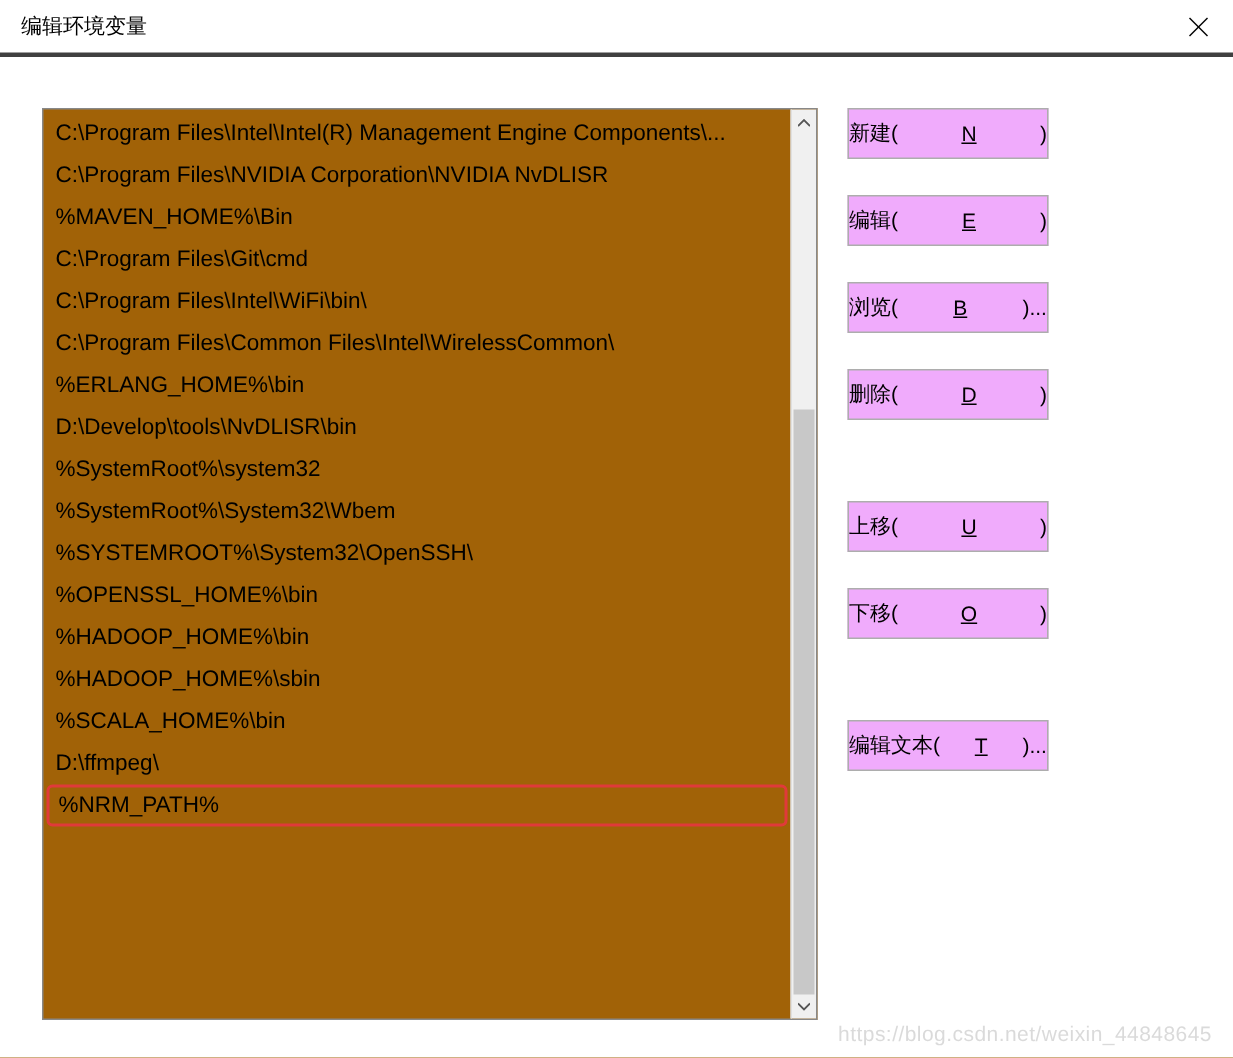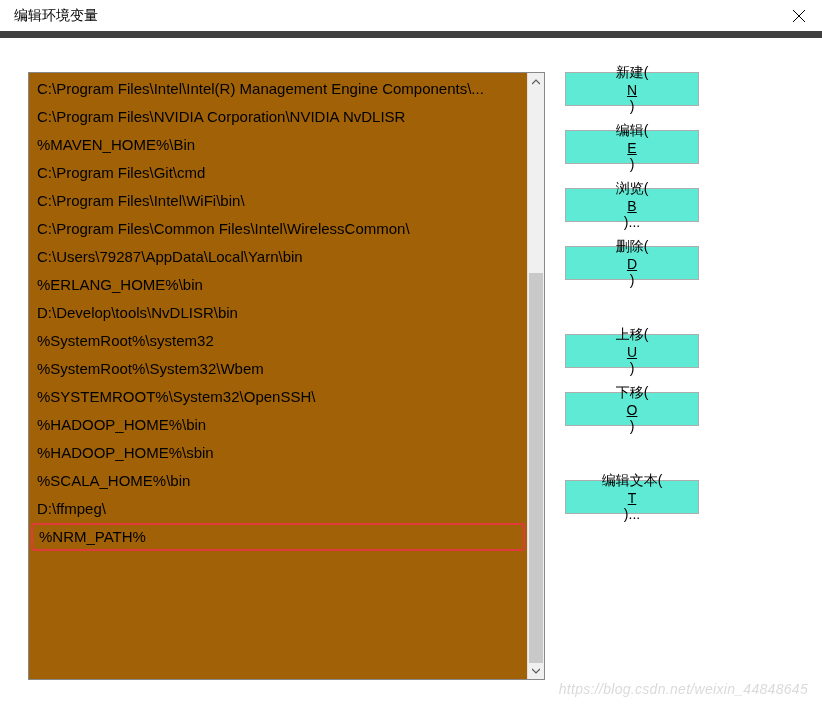--- a/index.html
+++ b/index.html
@@ -11,21 +11,21 @@
       height: 705px;
       overflow: hidden;
       position: relative;
     }
     .titlebar {
       height: 38px;
       display: flex;
       align-items: center;
       justify-content: space-between;
       padding: 0 0 0 14px;
-      border-bottom: 7px solid #404040;
+      border-bottom: 3px solid #404040;
     }
     .title-text { font-size: 14px; color: #000; }
     .close-btn {
       width: 46px; height: 38px;
       display: flex; align-items: center; justify-content: center;
       cursor: pointer;
     }
     .close-btn svg { width: 14px; height: 14px; }
     .content {
       display: flex;
@@ -85,41 +85,39 @@
       background: #c8c8c8;
       cursor: pointer;
     }
     .side-buttons {
       display: flex;
       flex-direction: column;
       width: 134px;
     }
     .btn {
       height: 34px;
-      background: #5eead4;
+      background: #f0abfc;
       border: 1px solid #adadad;
       font-size: 14px;
       font-family: inherit;
       cursor: pointer;
-      display: flex; align-items: center; justify-content: center;
+      display: flex; align-items: center; justify-content: space-between;
       color: #000;
-      flex-direction: column;
     }
     .btn u { text-decoration: underline; }
     .gap-sm { height: 24px; }
     .gap-lg { height: 54px; }
     .watermark {
       position: absolute;
       right: 14px;
       bottom: 8px;
       color: rgba(150,150,150,0.35);
       font-size: 14px;
       letter-spacing: 0.3px;
       pointer-events: none;
-      font-style: italic;
     }
   </style>
 </head>
 <body>
 
 <div class="titlebar">
   <span class="title-text">编辑环境变量</span>
   <div class="close-btn">
     <svg viewBox="0 0 14 14">
         <line x1="1" y1="1" x2="13" y2="13" stroke="#000" stroke-width="1"></line>
@@ -130,26 +128,26 @@
 
 <div class="content">
   <div class="listwrap">
     <div class="listbox" id="listbox">
         <div class="list-item">C:\Program Files\Intel\Intel(R) Management Engine Components\...</div>
         <div class="list-item">C:\Program Files\NVIDIA Corporation\NVIDIA NvDLISR</div>
         <div class="list-item">%MAVEN_HOME%\Bin</div>
         <div class="list-item">C:\Program Files\Git\cmd</div>
         <div class="list-item">C:\Program Files\Intel\WiFi\bin\</div>
         <div class="list-item">C:\Program Files\Common Files\Intel\WirelessCommon\</div>
-        <div class="list-item">C:\Users\79287\AppData\Local\Yarn\bin</div>
         <div class="list-item">%ERLANG_HOME%\bin</div>
         <div class="list-item">D:\Develop\tools\NvDLISR\bin</div>
         <div class="list-item">%SystemRoot%\system32</div>
         <div class="list-item">%SystemRoot%\System32\Wbem</div>
         <div class="list-item">%SYSTEMROOT%\System32\OpenSSH\</div>
+        <div class="list-item">%OPENSSL_HOME%\bin</div>
         <div class="list-item">%HADOOP_HOME%\bin</div>
         <div class="list-item">%HADOOP_HOME%\sbin</div>
         <div class="list-item">%SCALA_HOME%\bin</div>
         <div class="list-item">D:\ffmpeg\</div>
         <div class="list-item highlighted">%NRM_PATH%</div>
       </div>
     <div class="scrollbar">
       <div class="scroll-arrow top">
         <svg width="8" height="6" viewBox="0 0 8 6">
             <path d="M0 5 L4 1 L8 5" fill="none" stroke="#555" stroke-width="1.2"></path>

